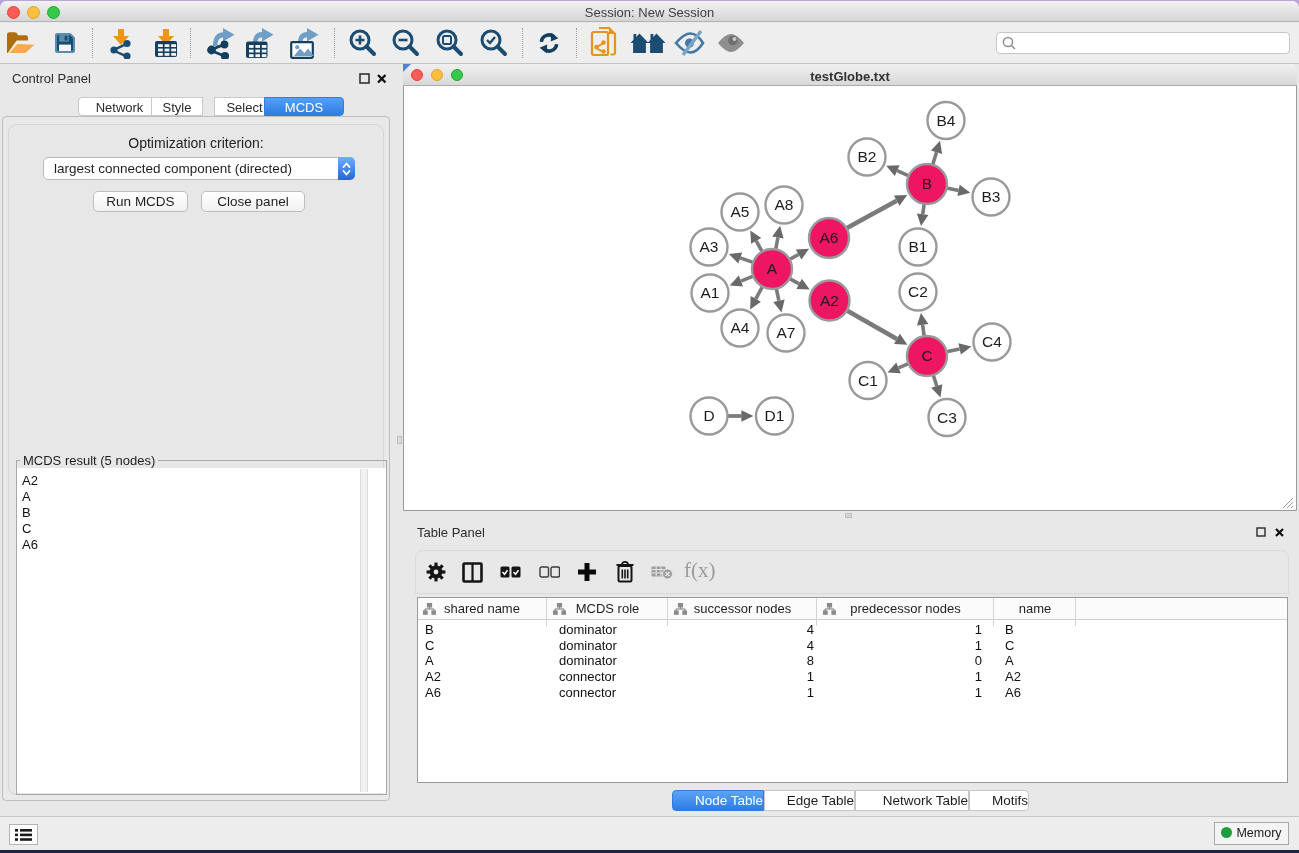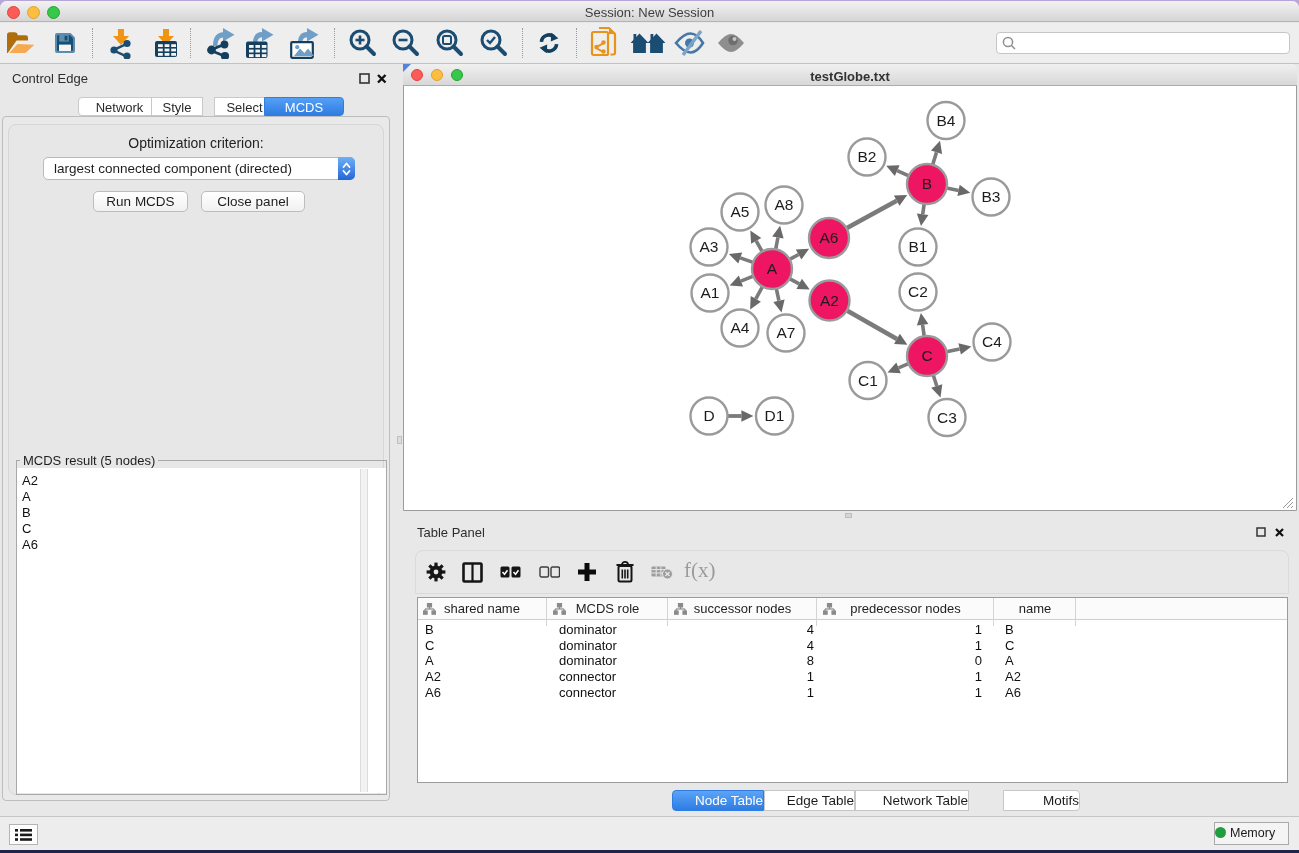--- a/index.html
+++ b/index.html
@@ -36,21 +36,21 @@
 
 #tp-title{left:417px;top:525px;font-size:13px;color:#2d2d2d}
 #tp-toolbar{left:415px;top:550px;width:874px;height:44px;background:#e8e8e8;border:1px solid #dadada;border-radius:8px 8px 0 0}
 #tbl{left:417px;top:597px;width:871px;height:186px;background:#fff;border:1px solid #9b9b9b}
 .th{top:598px;height:28px;border-right:1px solid #d4d4d4;font-size:13px;color:#1f1f1f;text-align:center;line-height:22px}
 .td{font-size:13px;color:#101010;height:16px;line-height:16px}
 .btab{top:790px;height:21px;background:#fff;border:1px solid #c6c6c6;font-size:13.5px;color:#1c1c1c;text-align:right;line-height:20px}
 .btabsel{background:linear-gradient(#5ba4f7,#2e7ce4);color:#fff;border-color:#2e7ce4}
 
 #statusbar{left:0;top:816px;width:1299px;height:34px;background:#ededed;border-top:1px solid #c6c6c6}
-#memory{left:1214px;top:822px;width:75px;height:23px;background:#f4f4f4;border:1px solid #a9a9a9;font-size:12.5px;color:#1a1a1a;line-height:21px;}
+#memory{left:1214px;top:822px;width:75px;height:23px;background:#f4f4f4;border:1px solid #a9a9a9;font-size:12.5px;color:#1a1a1a;line-height:21px;text-align:center}
 #listbtn{left:9px;top:824px;width:29px;height:21px;background:#fdfdfd;border:1px solid #b4b4b4}
 </style></head>
 <body>
 <div class="abs" id="desktop-top"></div>
 <div class="abs" id="win"></div>
 <div class="abs" id="titlebar"></div>
 <div class="abs tl" style="left:7px;top:6px;background:#fc5b57;border:0.5px solid #e2433c"></div>
 <div class="abs tl" style="left:27px;top:6px;background:#fcbe3f;border:0.5px solid #e0a22f"></div>
 <div class="abs tl" style="left:47px;top:6px;background:#35c84a;border:0.5px solid #23a532"></div>
 <div class="abs" id="titletext">Session: New Session</div>
@@ -191,21 +191,21 @@
 <div class="abs tsep" style="left:522px"></div>
 <div class="abs tsep" style="left:576px"></div>
 <div class="abs" id="search"></div>
 <svg class="abs" style="left:1002px;top:36px" width="15" height="15">
     <circle cx="6" cy="6" r="4.6" fill="none" stroke="#8f8f8f" stroke-width="1.5"></circle>
     <line x1="9.5" y1="9.5" x2="13" y2="13" stroke="#8f8f8f" stroke-width="1.5"></line>
   </svg>
 <div class="abs" id="workarea"></div>
 
 <div class="abs" id="cp"></div>
-<div class="abs" id="cp-title">Control Edge</div>
+<div class="abs" id="cp-title">Control Panel</div>
 <svg class="abs" style="left:359px;top:73px" width="12" height="12">
     <rect x="1" y="1" width="9" height="9" fill="none" stroke="#333" stroke-width="1.6"></rect>
   </svg>
 <svg class="abs" style="left:376px;top:73px" width="12" height="12">
     <path d="M2,2 L9.5,9.5 M9.5,2 L2,9.5" stroke="#111" stroke-width="2.4"></path>
   </svg>
 <div class="abs" id="cp-box"></div>
 <div class="abs" id="cp-inner"></div>
 <div class="abs tab" style="left:78px;width:83px;border-radius:4px 0 0 4px">Network</div>
 <div class="abs tab" style="left:151px;width:52px">Style</div>
@@ -458,21 +458,21 @@
 <div class="abs td" style="left:910px;top:669px;width:72px;text-align:right">1</div>
 <div class="abs td" style="left:1005px;top:669px">A2</div>
 <div class="abs td" style="left:425px;top:685px">A6</div>
 <div class="abs td" style="left:559px;top:685px">connector</div>
 <div class="abs td" style="left:740px;top:685px;width:74px;text-align:right">1</div>
 <div class="abs td" style="left:910px;top:685px;width:72px;text-align:right">1</div>
 <div class="abs td" style="left:1005px;top:685px">A6</div>
 <div class="abs btab btabsel" style="left:672px;width:92px;border-radius:4px 0 0 4px">Node Table</div>
 <div class="abs btab" style="left:764px;width:91px">Edge Table</div>
 <div class="abs btab" style="left:855px;width:114px">Network Table</div>
-<div class="abs btab" style="left:1003px;width:77px;border-radius:0 4px 4px 0">Motifs</div>
+<div class="abs btab" style="left:969px;width:60px;border-radius:0 4px 4px 0">Motifs</div>
 
 <div class="abs" id="statusbar"></div>
 <div class="abs" id="listbtn"></div>
 <svg class="abs" style="left:15px;top:829px" width="17" height="12">
     <g fill="#1a1a1a">
       <rect x="0" y="0" width="3" height="2.6"></rect>
       <rect x="0" y="4.6" width="3" height="2.6"></rect>
       <rect x="0" y="9.2" width="3" height="2.6"></rect>
       <rect x="5" y="0" width="12" height="2.6"></rect>
       <rect x="5" y="4.6" width="12" height="2.6"></rect>

